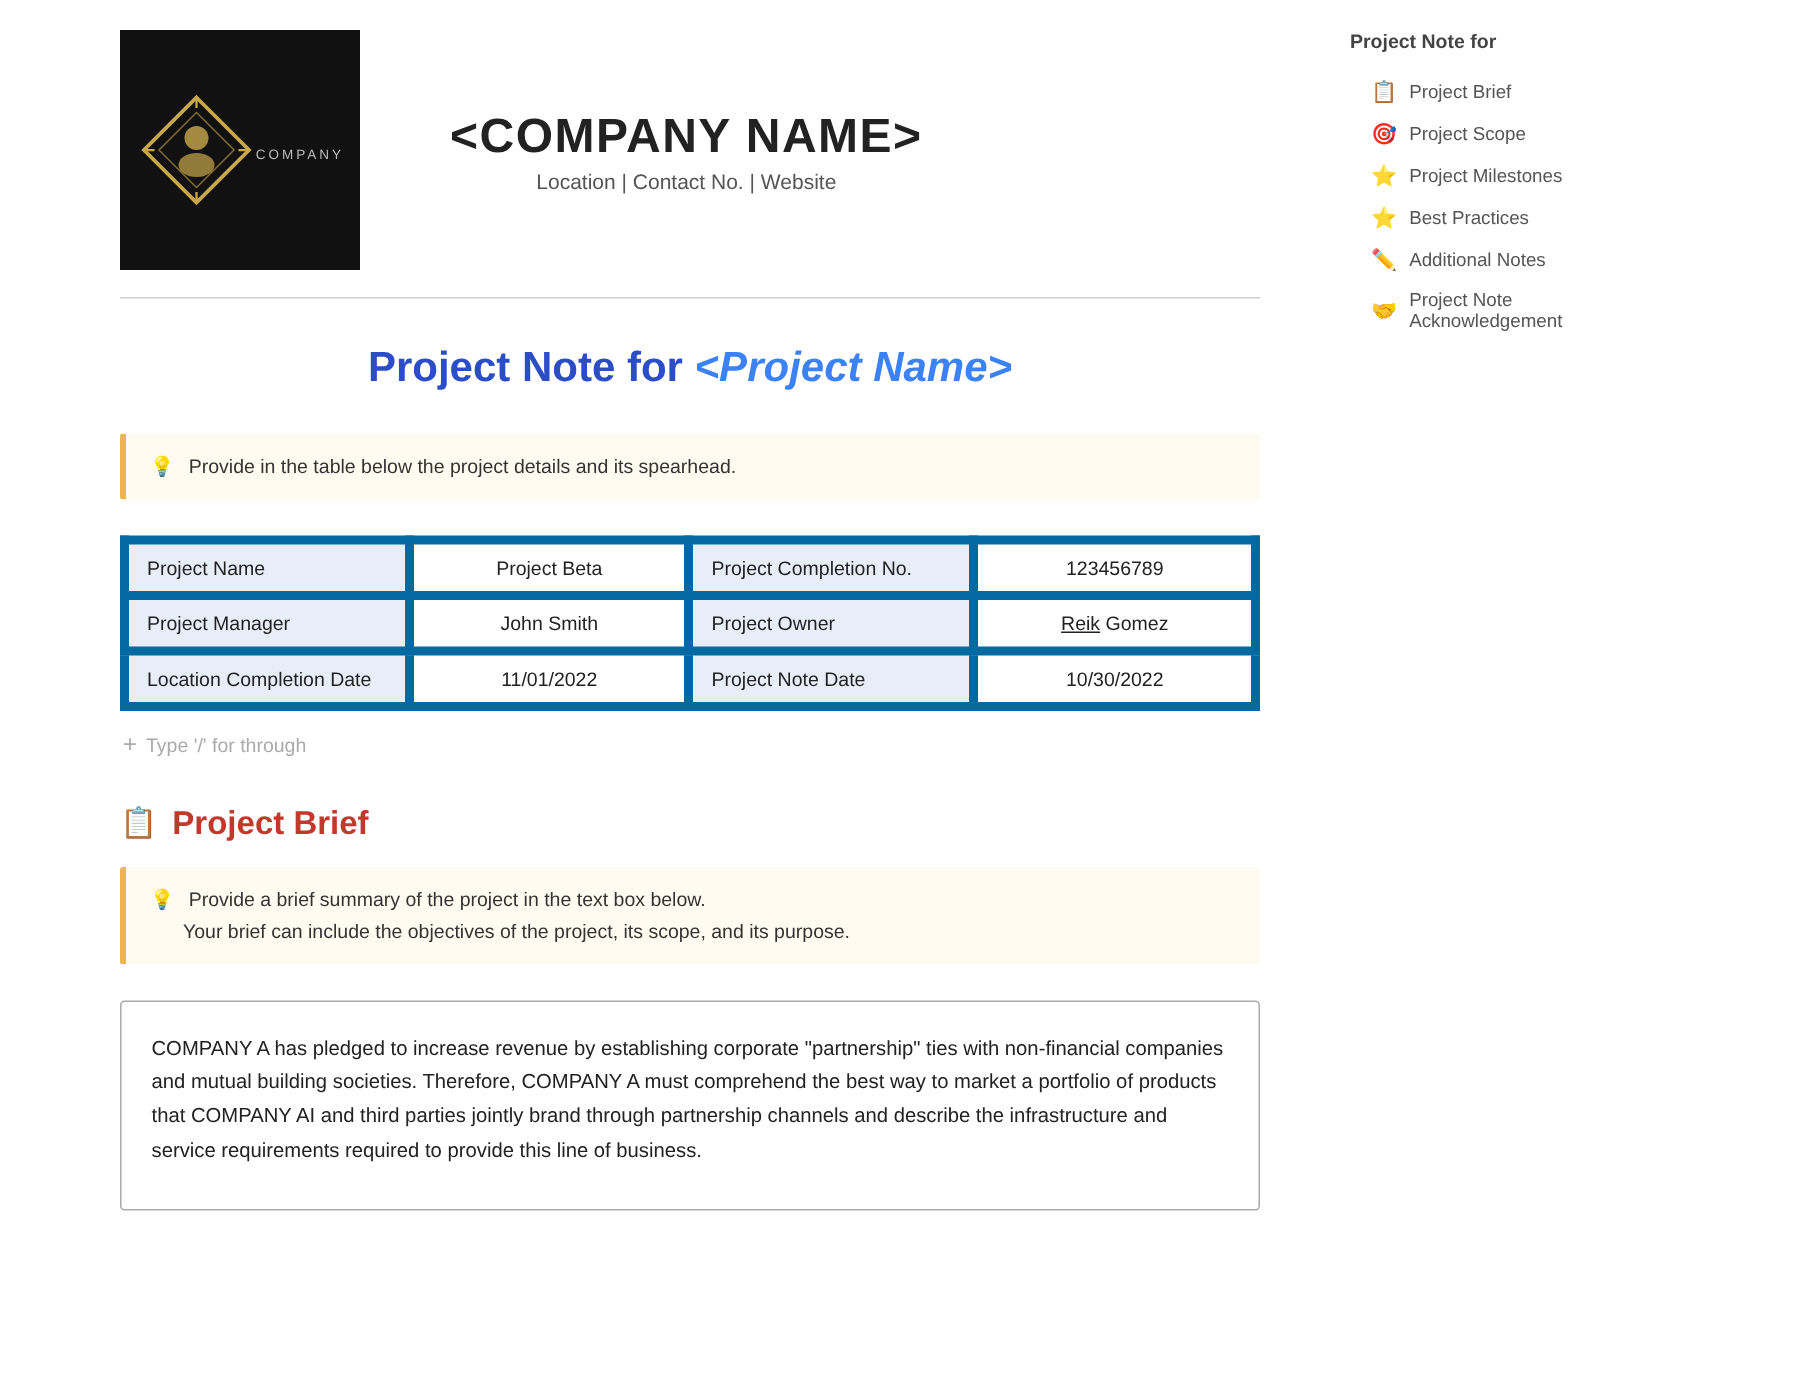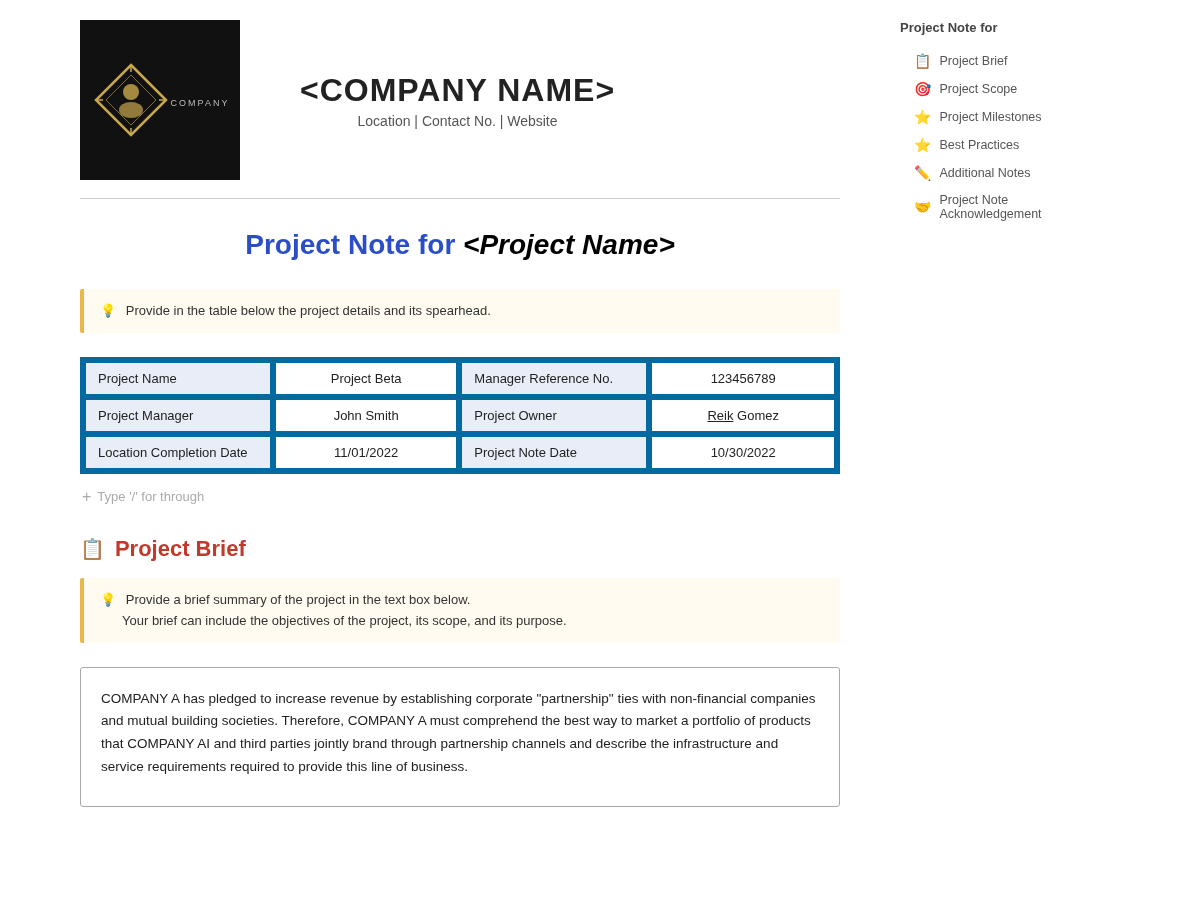--- a/index.html
+++ b/index.html
@@ -85,21 +85,21 @@
       margin-bottom: 28px;
     }
     .page-title h1 {
       font-size: 28px;
       font-weight: bold;
       color: #2b4ec8;
       display: inline;
     }
     .page-title h1 .italic-part {
       font-style: italic;
-      color: #000000;
+      color: #3b82f6;
     }
     
     .info-box {
       background: #fffbf0;
       border-left: 4px solid #e8b84b;
       padding: 12px 16px;
       margin-bottom: 24px;
       border-radius: 2px;
     }
     .info-box p {
@@ -242,21 +242,21 @@
         <span class="bulb-icon">💡</span>
         <span>Provide in the table below the project details and its spearhead.</span>
       </p>
     </div>
 
     <table class="project-table">
       <tbody>
         <tr>
           <td>Project Name</td>
           <td>Project Beta</td>
-          <td>Manager Reference No.</td>
+          <td>Project Completion No.</td>
           <td>123456789</td>
         </tr>
         <tr>
           <td>Project Manager</td>
           <td>John Smith</td>
           <td>Project Owner</td>
           <td><span class="underline-text">Reik</span> Gomez</td>
         </tr>
         <tr>
           <td>Location Completion Date</td>

